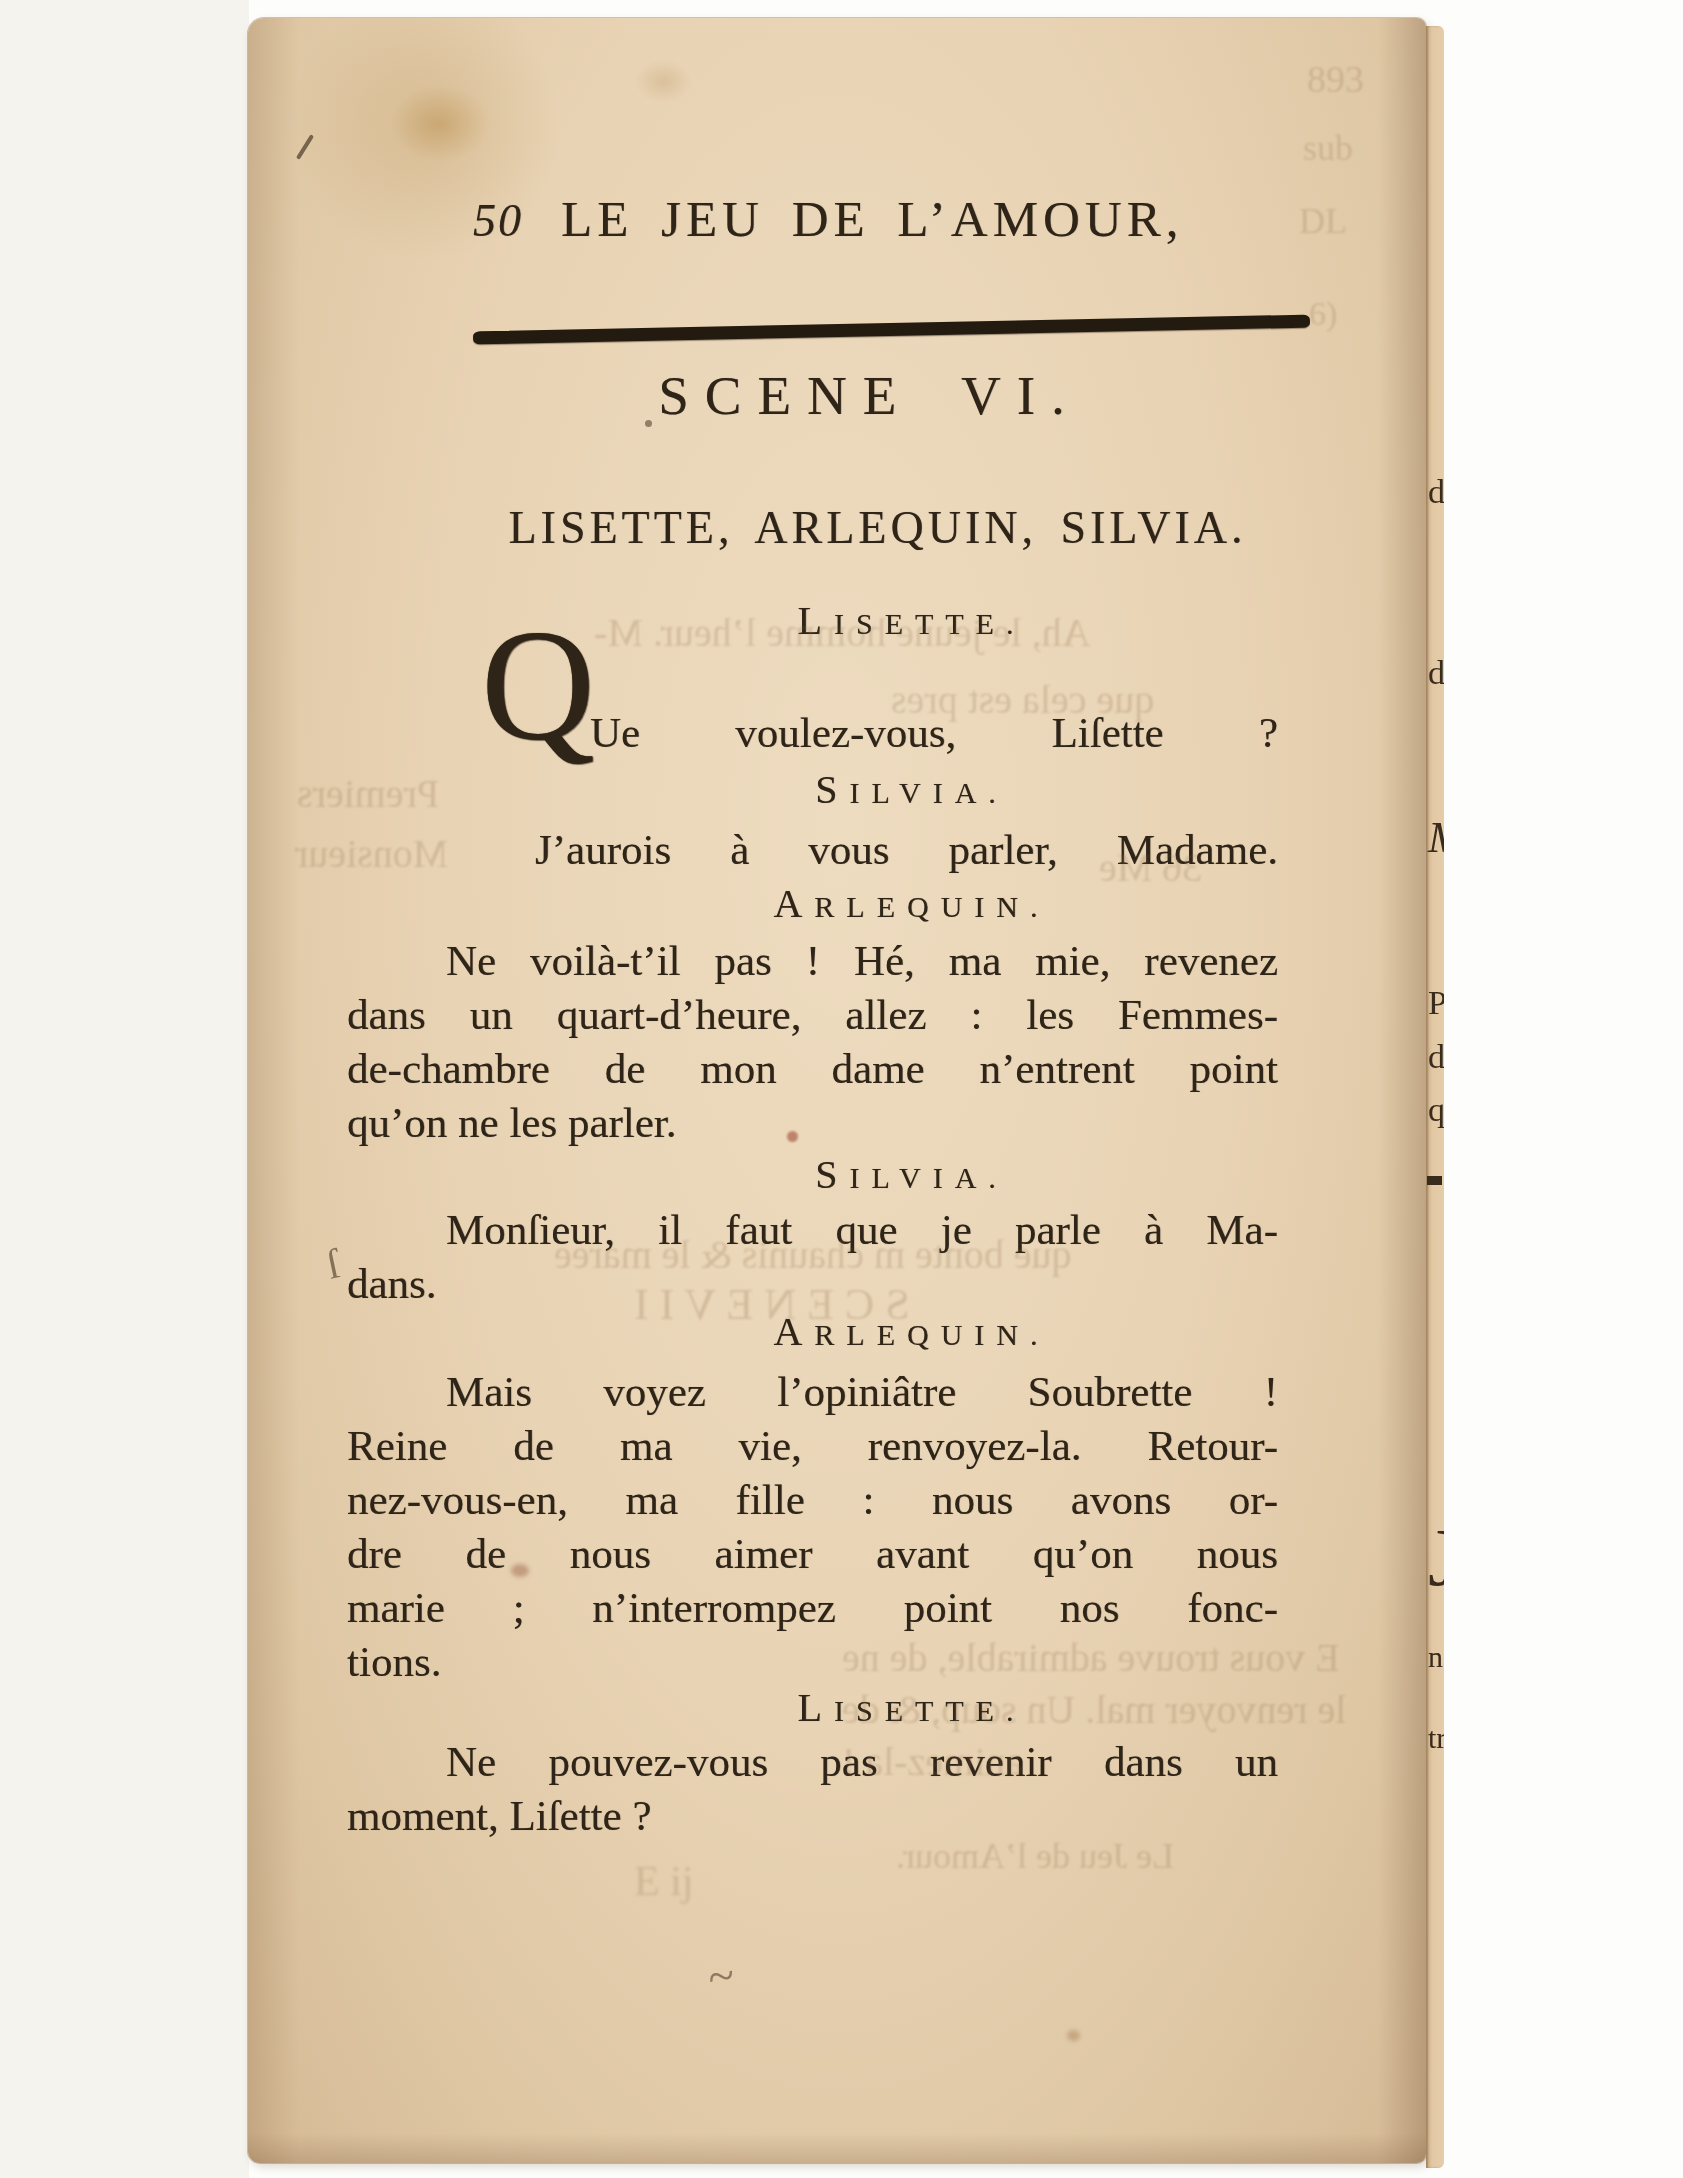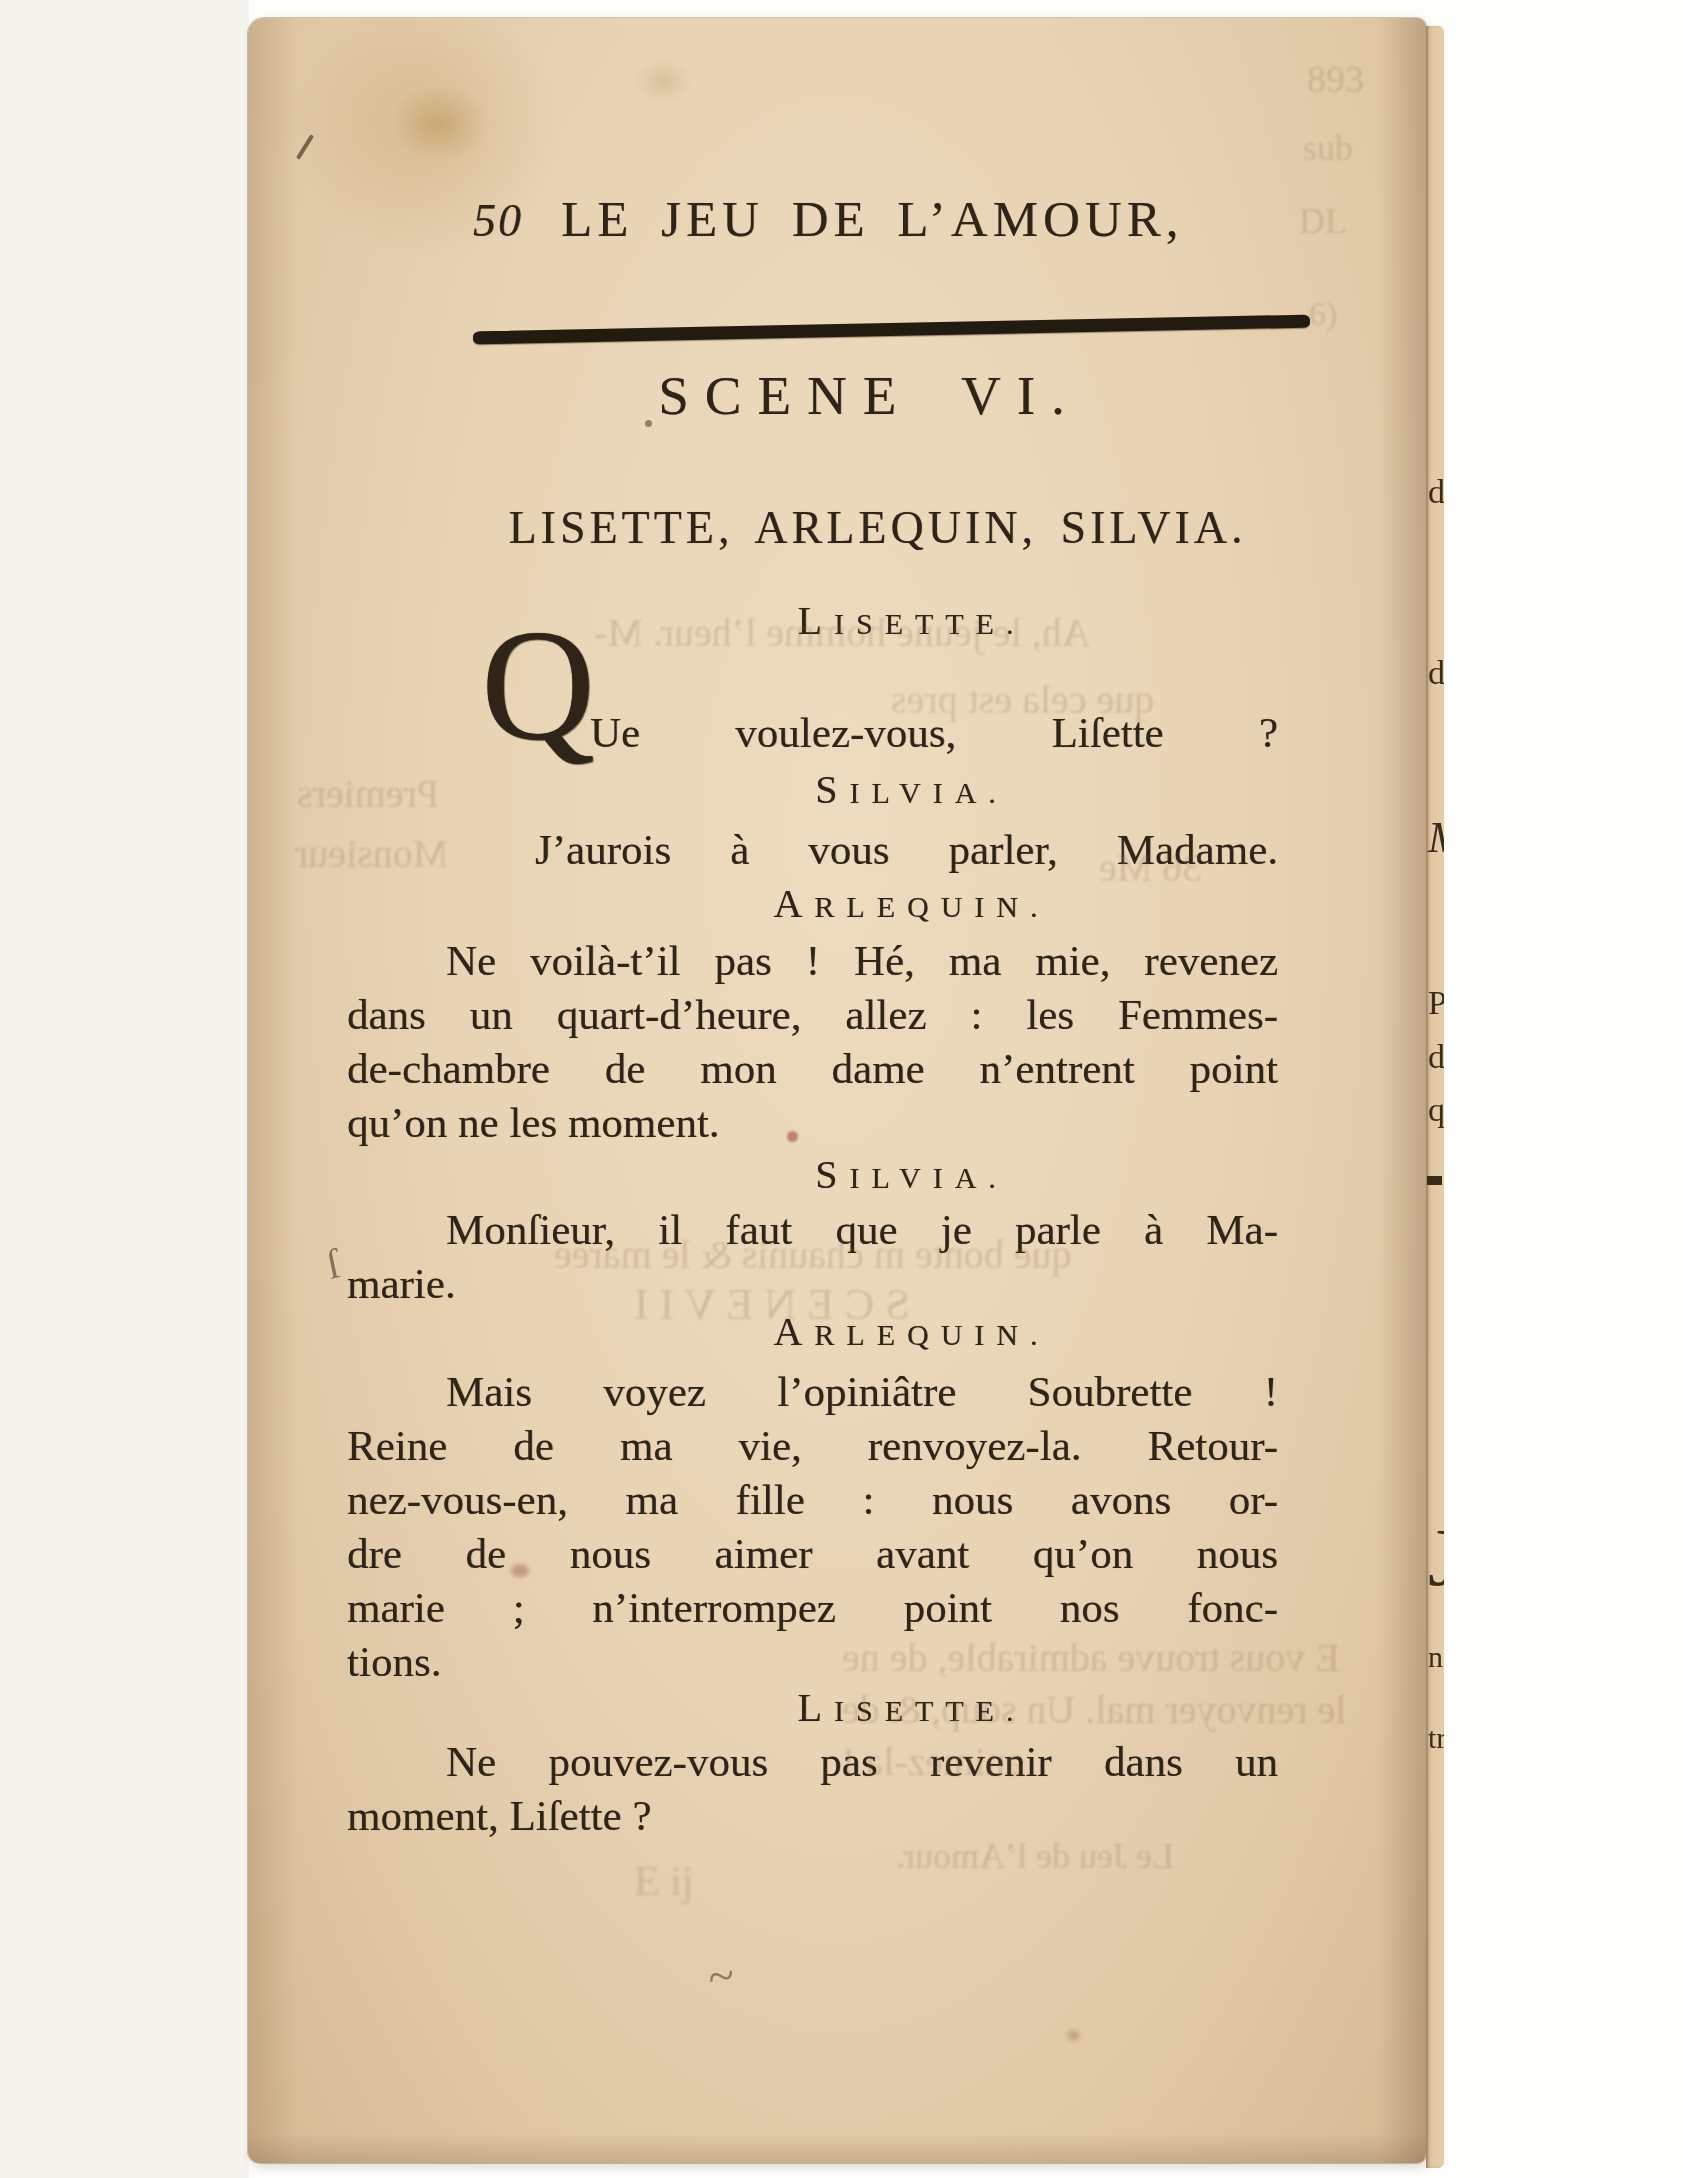--- a/index.html
+++ b/index.html
@@ -127,25 +127,25 @@
   <div class="speaker" style="margin-top:49px">LISETTE.</div>
   <div class="ln qline" style="margin-top:63px">Ue voulez-vous, Liſette ?</div>
 
   <div class="speaker" style="margin-top:11px">SILVIA.</div>
   <div class="ln ind2" style="margin-top:11px">J’aurois à vous parler, Madame.</div>
 
   <div class="speaker" style="margin-top:8px">ARLEQUIN.</div>
   <div class="ln ind" style="margin-top:8px">Ne voilà-t’il pas ! Hé, ma mie, revenez</div>
   <div class="ln">dans un quart-d’heure, allez : les Femmes-</div>
   <div class="ln">de-chambre de mon dame n’entrent point</div>
-  <div class="ln left">qu’on ne les moment.</div>
+  <div class="ln left">qu’on ne les parler.</div>
 
   <div class="speaker" style="margin-top:6px">SILVIA.</div>
   <div class="ln ind" style="margin-top:6px">Monſieur, il faut que je parle à Ma-</div>
-  <div class="ln left">marie.</div>
+  <div class="ln left">dans.</div>
 
   <div class="speaker" style="margin-top:2px">ARLEQUIN.</div>
   <div class="ln ind" style="margin-top:11px">Mais voyez l’opiniâtre Soubrette !</div>
   <div class="ln">Reine de ma vie, renvoyez-la. Retour-</div>
   <div class="ln">nez-vous-en, ma fille : nous avons or-</div>
   <div class="ln">dre de nous aimer avant qu’on nous</div>
   <div class="ln">marie ; n’interrompez point nos fonc-</div>
   <div class="ln left">tions.</div>
 
   <div class="speaker" style="margin-top:0px">LISETTE.</div>

